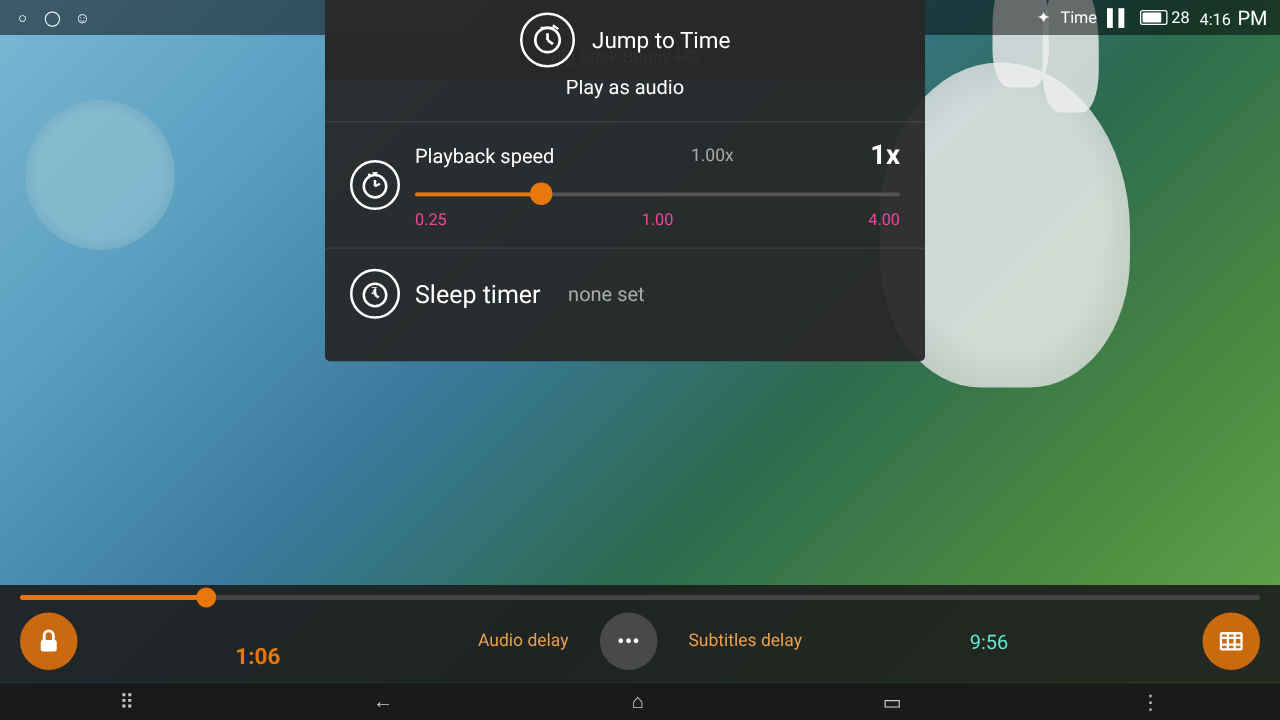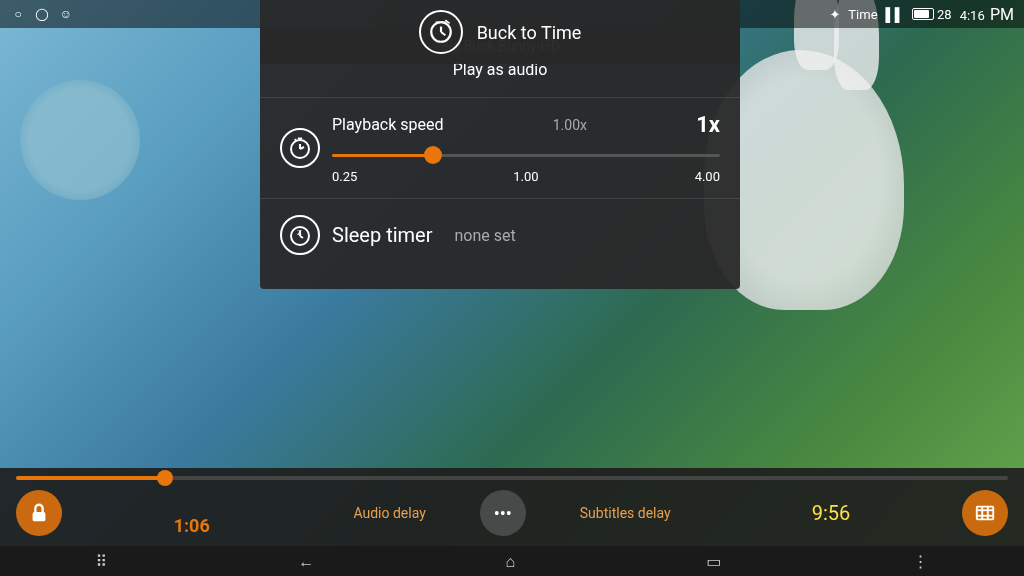--- a/index.html
+++ b/index.html
@@ -171,21 +171,21 @@
       background: #e8760a;
       border-radius: 50%;
       position: absolute;
       top: -7.5px;
       left: calc(26% - 9px);
       cursor: pointer;
     }
     .speed-ticks {
       display: flex;
       justify-content: space-between;
-      color: #ffffff;
+      color: #ec4899;
       font-size: 13px;
       margin-top: 4px;
     }
 
     .sleep-timer-row {
       display: flex;
       align-items: center;
       padding: 10px 20px;
       gap: 12px;
     }
@@ -284,24 +284,24 @@
       justify-content: space-between;
     }
     .time-left {
       color: #e8760a;
       font-size: 18px;
       font-weight: bold;
       min-width: 60px;
       margin-top: 24px;
     }
     .time-right {
-      color: #fde047;
-      font-size: 20px;
+      color: #5eead4;
+      font-size: 16px;
       min-width: 60px;
-      text-align: right;
+      text-align: left;
     }
 
     .ctrl-btn {
       width: 46px;
       height: 46px;
       border-radius: 50%;
       background: rgba(232, 118, 10, 0.85);
       display: flex;
       align-items: center;
       justify-content: center;
@@ -318,21 +318,21 @@
       align-items: center;
       justify-content: center;
       color: #fff;
       font-size: 20px;
       cursor: pointer;
     }
 
     .center-controls {
       display: flex;
       align-items: center;
-      gap: 46px;
+      gap: 17px;
     }
 
     .audio-delay-btn {
       color: #e8a050;
       font-size: 14px;
       cursor: pointer;
       padding: 4px 8px;
     }
     .subtitles-delay-btn {
       color: #e8a050;
@@ -512,21 +512,21 @@
   <div class="jump-to-time-row">
     <div class="jump-icon">
       <svg width="26" height="26" viewBox="0 0 24 24" fill="none" stroke="white" stroke-width="2">
         <circle cx="12" cy="12" r="9"></circle>
         <line x1="12" y1="7" x2="12" y2="12"></line>
         <line x1="12" y1="12" x2="16" y2="15"></line>
         <line x1="7" y1="3" x2="17" y2="3" stroke-width="1.5"></line>
         <path d="M16 1 L20 4" stroke-width="1.5"></path>
       </svg>
     </div>
-    <span class="jump-label">Buck to Time</span>
+    <span class="jump-label">Jump to Time</span>
   </div>
 </div>
 
 <div class="nav-bar">
   <span class="nav-btn">⠿</span>
   <span class="nav-btn">←</span>
   <span class="nav-btn">⌂</span>
   <span class="nav-btn">▭</span>
   <span class="nav-btn">⋮</span>
 </div>

